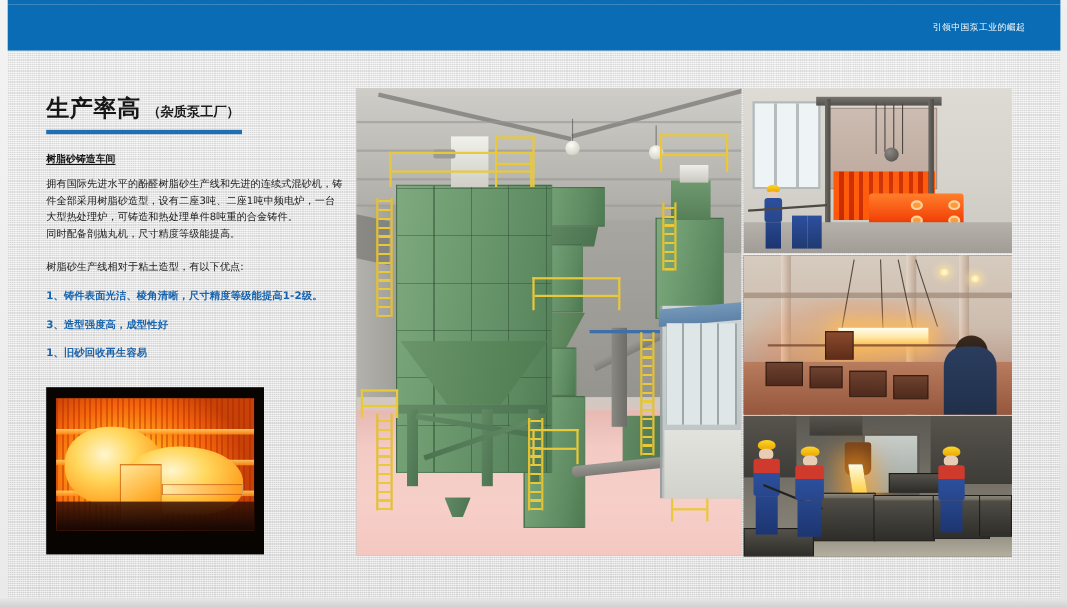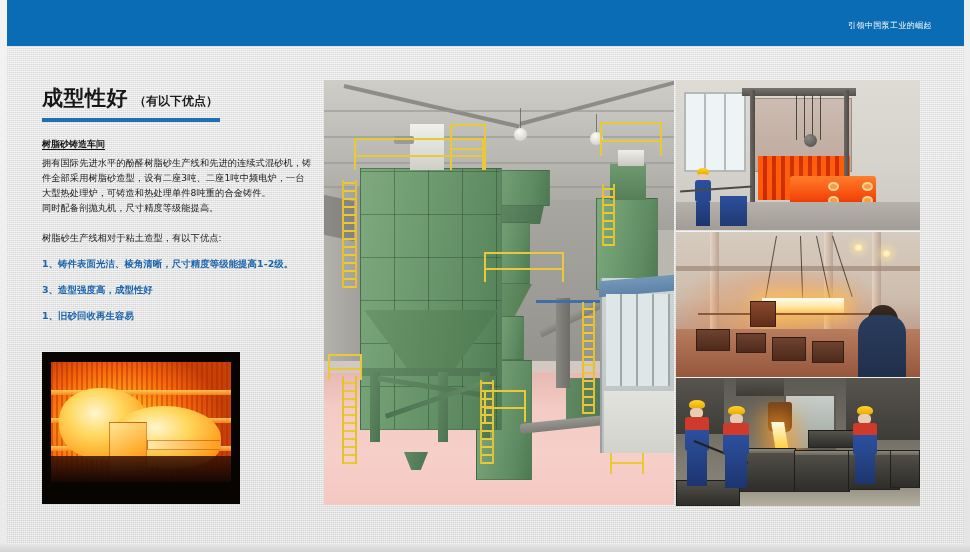--- a/index.html
+++ b/index.html
@@ -88,21 +88,21 @@
   #body-text { margin-top: 16px; width: 270px; }
   .sec-head {
     font-size: 9px; font-weight: bold; color: #141414;
     text-decoration: underline; text-underline-offset: 2px;
     font-family: "DejaVu Sans", sans-serif; margin-bottom: 2px;
   }
   .para {
     font-size: 9.2px; line-height: 15px; color: #1a1a1a;
     font-family: "DejaVu Sans", sans-serif; letter-spacing: .1px;
   }
-  .para.tight { margin-top: 4px; }
+  .para.tight { margin-top: 9px; }
   .para.gap { margin-top: 15px; }
 
   .bullet {
     font-size: 9.4px; font-weight: bold; color: #1863ad;
     font-family: "DejaVu Sans", sans-serif;
     margin-top: 13px; letter-spacing: .1px;
   }
   #bullets { margin-top: 5px; }
 
   
@@ -423,22 +423,22 @@
   <div id="header">
     <div id="header-tagline">引领中国泵工业的崛起</div>
   </div>
 
   <div id="left-gutter"></div>
   <div id="right-gutter"></div>
   <div id="bottom-gutter"></div>
 
   <div id="left-col">
     <div id="title-row">
-      <span id="title-main">成型性好</span>
-      <span id="title-sub">（有以下优点）</span>
+      <span id="title-main">生产率高</span>
+      <span id="title-sub">（杂质泵工厂）</span>
     </div>
     <div id="title-rule"></div>
 
     <div id="body-text">
       <div class="sec-head">树脂砂铸造车间</div>
       <div class="para tight">拥有国际先进水平的酚醛树脂砂生产线和先进的连续式混砂机，铸件全部采用树脂砂造型，设有二座3吨、二座1吨中频电炉，一台大型热处理炉，可铸造和热处理单件8吨重的合金铸件。</div>
       <div class="para">同时配备剖抛丸机，尺寸精度等级能提高。</div>
       <div class="para gap">树脂砂生产线相对于粘土造型，有以下优点:</div>
 
       <div id="bullets">

